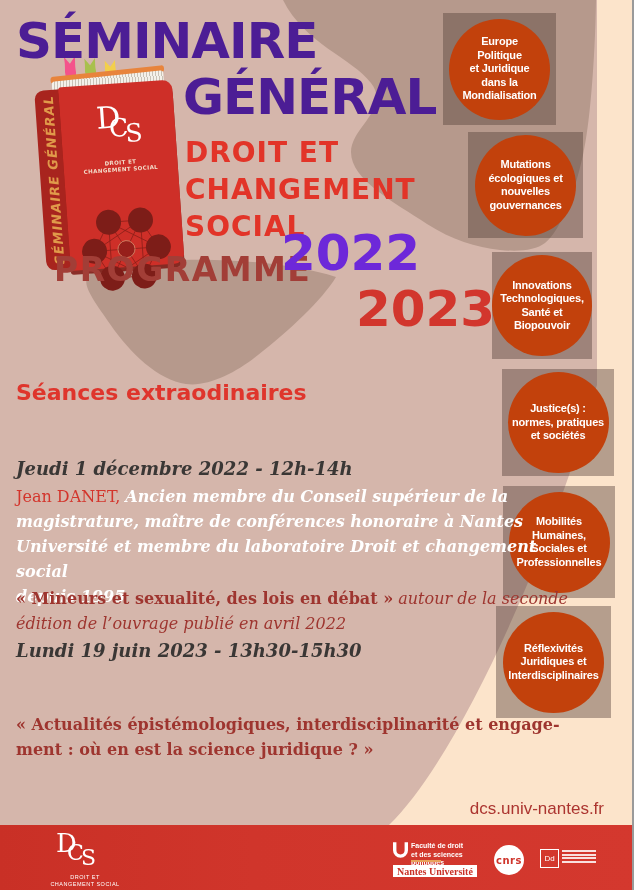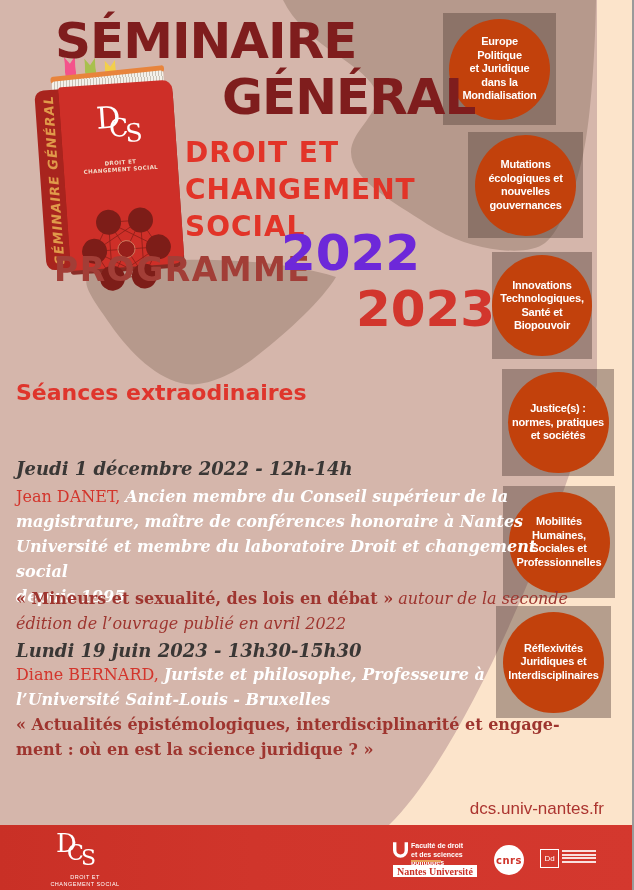--- a/index.html
+++ b/index.html
@@ -4,21 +4,21 @@
 <style>
   html,body{margin:0;padding:0;background:#e8e8e8;}
   .poster{position:relative;width:634px;height:890px;overflow:hidden;
     background:#d5b6ab;font-family:"DejaVu Sans",sans-serif;
     border-right:2px solid #9a9a9a;box-sizing:border-box;}
   .bg-svg{position:absolute;left:0;top:0;z-index:0;}
   .pre{white-space:pre-line;}
 
   
   .t-abs{position:absolute;z-index:4;}
-  .title-line{font-weight:bold;color:#7f1d1d;font-size:50px;line-height:1;letter-spacing:-1px;margin-left:39px;}
+  .title-line{font-weight:bold;color:#4c1d95;font-size:50px;line-height:1;letter-spacing:-1px;}
   .subtitle{font-weight:bold;color:#e23428;font-size:28px;line-height:37px;letter-spacing:1px;}
   .programme{font-weight:bold;color:#a23e37;font-size:33px;letter-spacing:1.5px;}
   .year{font-weight:bold;font-size:50px;line-height:1;}
   .year1{color:#6d28d9;}
   .year2{color:#d2362d;}
   .section-heading{font-weight:bold;color:#df352c;font-size:22px;}
 
   
   .book{position:absolute;left:40px;top:70px;width:142px;height:202px;z-index:3;transform:rotate(-4deg);}
   .book .ribbon{position:absolute;top:-16px;width:11px;height:32px;
@@ -202,24 +202,20 @@
 magistrature, maître de conférences honoraire à Nantes
 Université et membre du laboratoire Droit et changement social
 depuis 1995</span>
   </div>
   <div class="session-quote" style="top:586px;">
     <span class="quote-main">« Mineurs et sexualité, des lois en débat »</span><span class="quote-suffix pre"> autour de la seconde
 édition de l’ouvrage publié en avril 2022</span>
   </div>
 
   <div class="session-date" style="top:640px;">Lundi 19 juin 2023 - 13h30-15h30</div>
-  <div class="session-body" style="top:662px;">
-    <span class="speaker">Diane BERNARD,</span><span class="speaker-desc pre">Juriste et philosophe, Professeure à
-l’Université Saint-Louis - Bruxelles</span>
-  </div>
   <div class="session-quote" style="top:712px;">
     <span class="quote-main pre">« Actualités épistémologiques, interdisciplinarité et engage-
 ment : où en est la science juridique ? »</span>
   </div>
 
   <a class="website" href="#">dcs.univ-nantes.fr</a>
   <div class="footer-bar">
     <div class="footer-dcs">
       <span class="L1">D</span>
       <span class="L2">C</span>

